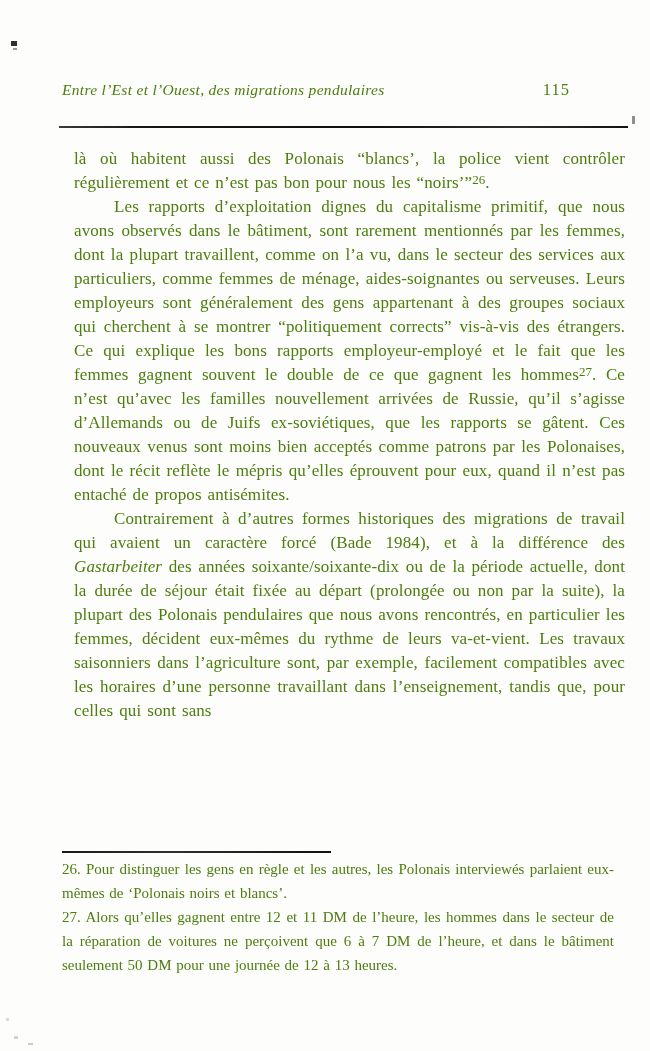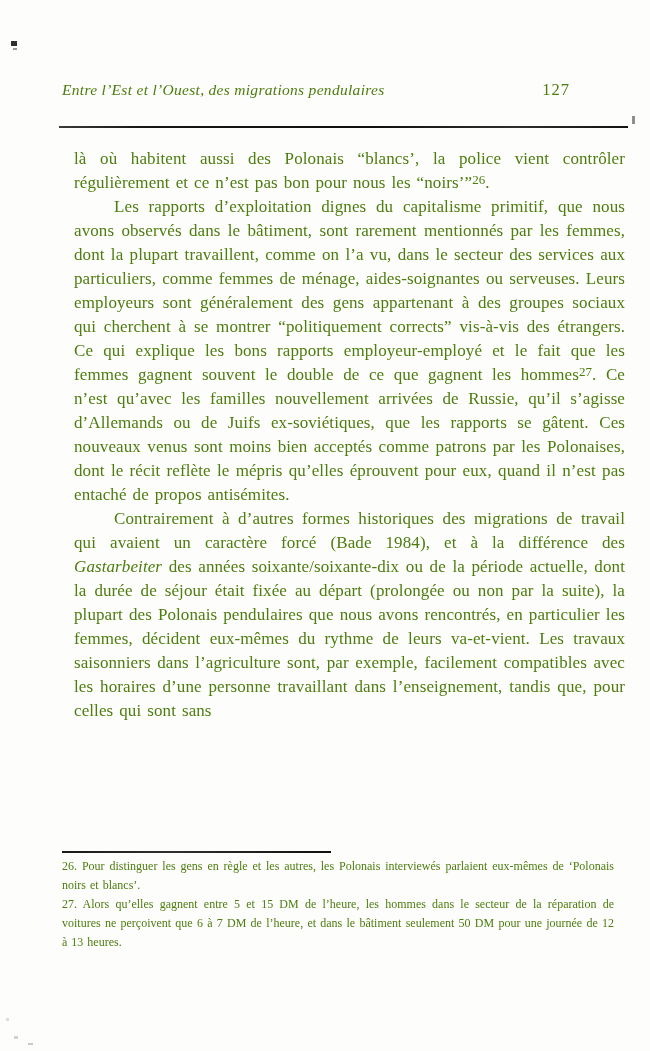--- a/index.html
+++ b/index.html
@@ -51,56 +51,56 @@
     word-spacing: 0;
   }
   .italic-term { font-style: italic; }
   .footnote-rule {
     position: absolute; left: 62px; top: 851px;
     width: 269px; height: 2px;
     background: linear-gradient(90deg, #1a1a1a 0%, #303030 40%, #101010 100%);
   }
   .footnotes {
     position: absolute; left: 62px; top: 857px; width: 552px;
-    font-size: 12px; line-height: 19px;
+    font-size: 15px; line-height: 24px;
     text-align: justify;
     word-spacing: 1px;
   }
   .footnotes p { margin: 0; }
   .artifact { position: absolute; }
   .artifact.a1 { left: 11px; top: 41px; width: 6px; height: 5px; background: #2f2f2f; }
   .artifact.a1b { left: 13px; top: 48px; width: 4px; height: 2px; background: #9a9a9a; }
   .artifact.a2 { left: 632px; top: 116px; width: 3px; height: 8px; background: #8f8f8f; }
   .artifact.a3 { left: 6px; top: 1018px; width: 3px; height: 3px; background: #dcdcdc; }
   .artifact.a4 { left: 14px; top: 1036px; width: 4px; height: 3px; background: #d2d2d2; }
   .artifact.a5 { left: 28px; top: 1043px; width: 5px; height: 2px; background: #c9c9c9; }
 </style>
 </head>
 <body>
 
 <div class="page">
 
   <div class="header">
     <span class="running-title">Entre l’Est et l’Ouest, des migrations pendulaires</span>
-    <span class="page-number">127</span>
+    <span class="page-number">115</span>
   </div>
 
   <div class="header-rule"></div>
 
   <div class="body-text">
     <p class="para first"><span>là où habitent aussi des Polonais “blancs’, la police vient contrôler régulièrement et ce n’est pas bon pour nous les “noirs’”</span><span class="fnref">26</span><span>.</span></p>
     <p class="para"><span>Les rapports d’exploitation dignes du capitalisme primitif, que nous avons observés dans le bâtiment, sont rarement mentionnés par les femmes, dont la plupart travaillent, comme on l’a vu, dans le secteur des services aux particuliers, comme femmes de ménage, aides-soignantes ou serveuses. Leurs employeurs sont généralement des gens appartenant à des groupes sociaux qui cherchent à se montrer “politiquement corrects” vis-à-vis des étrangers. Ce qui explique les bons rapports employeur-employé et le fait que les femmes gagnent souvent le double de ce que gagnent les hommes</span><span class="fnref">27</span><span>. Ce n’est qu’avec les familles nouvellement arrivées de Russie, qu’il s’agisse d’Allemands ou de Juifs ex-soviétiques, que les rapports se gâtent. Ces nouveaux venus sont moins bien acceptés comme patrons par les Polonaises, dont le récit reflète le mépris qu’elles éprouvent pour eux, quand il n’est pas entaché de propos antisémites.</span></p>
     <p class="para"><span>Contrairement à d’autres formes historiques des migrations de travail qui avaient un caractère forcé (Bade 1984), et à la différence des </span><span class="italic-term">Gastarbeiter</span><span> des années soixante/soixante-dix ou de la période actuelle, dont la durée de séjour était fixée au départ (prolongée ou non par la suite), la plupart des Polonais pendulaires que nous avons rencontrés, en particulier les femmes, décident eux-mêmes du rythme de leurs va-et-vient. Les travaux saisonniers dans l’agriculture sont, par exemple, facilement compatibles avec les horaires d’une personne travaillant dans l’enseignement, tandis que, pour celles qui sont sans</span></p>
   </div>
 
   <div class="footnote-rule"></div>
 
   <div class="footnotes">
     <p>26. Pour distinguer les gens en règle et les autres, les Polonais interviewés parlaient eux-mêmes de ‘Polonais noirs et blancs’.</p>
-    <p>27. Alors qu’elles gagnent entre 5 et 15 DM de l’heure, les hommes dans le secteur de la réparation de voitures ne perçoivent que 6 à 7 DM de l’heure, et dans le bâtiment seulement 50 DM pour une journée de 12 à 13 heures.</p>
+    <p>27. Alors qu’elles gagnent entre 12 et 11 DM de l’heure, les hommes dans le secteur de la réparation de voitures ne perçoivent que 6 à 7 DM de l’heure, et dans le bâtiment seulement 50 DM pour une journée de 12 à 13 heures.</p>
   </div>
 
   <div class="artifact a1"></div>
   <div class="artifact a1b"></div>
   <div class="artifact a2"></div>
   <div class="artifact a3"></div>
   <div class="artifact a4"></div>
   <div class="artifact a5"></div>
 
 </div>

